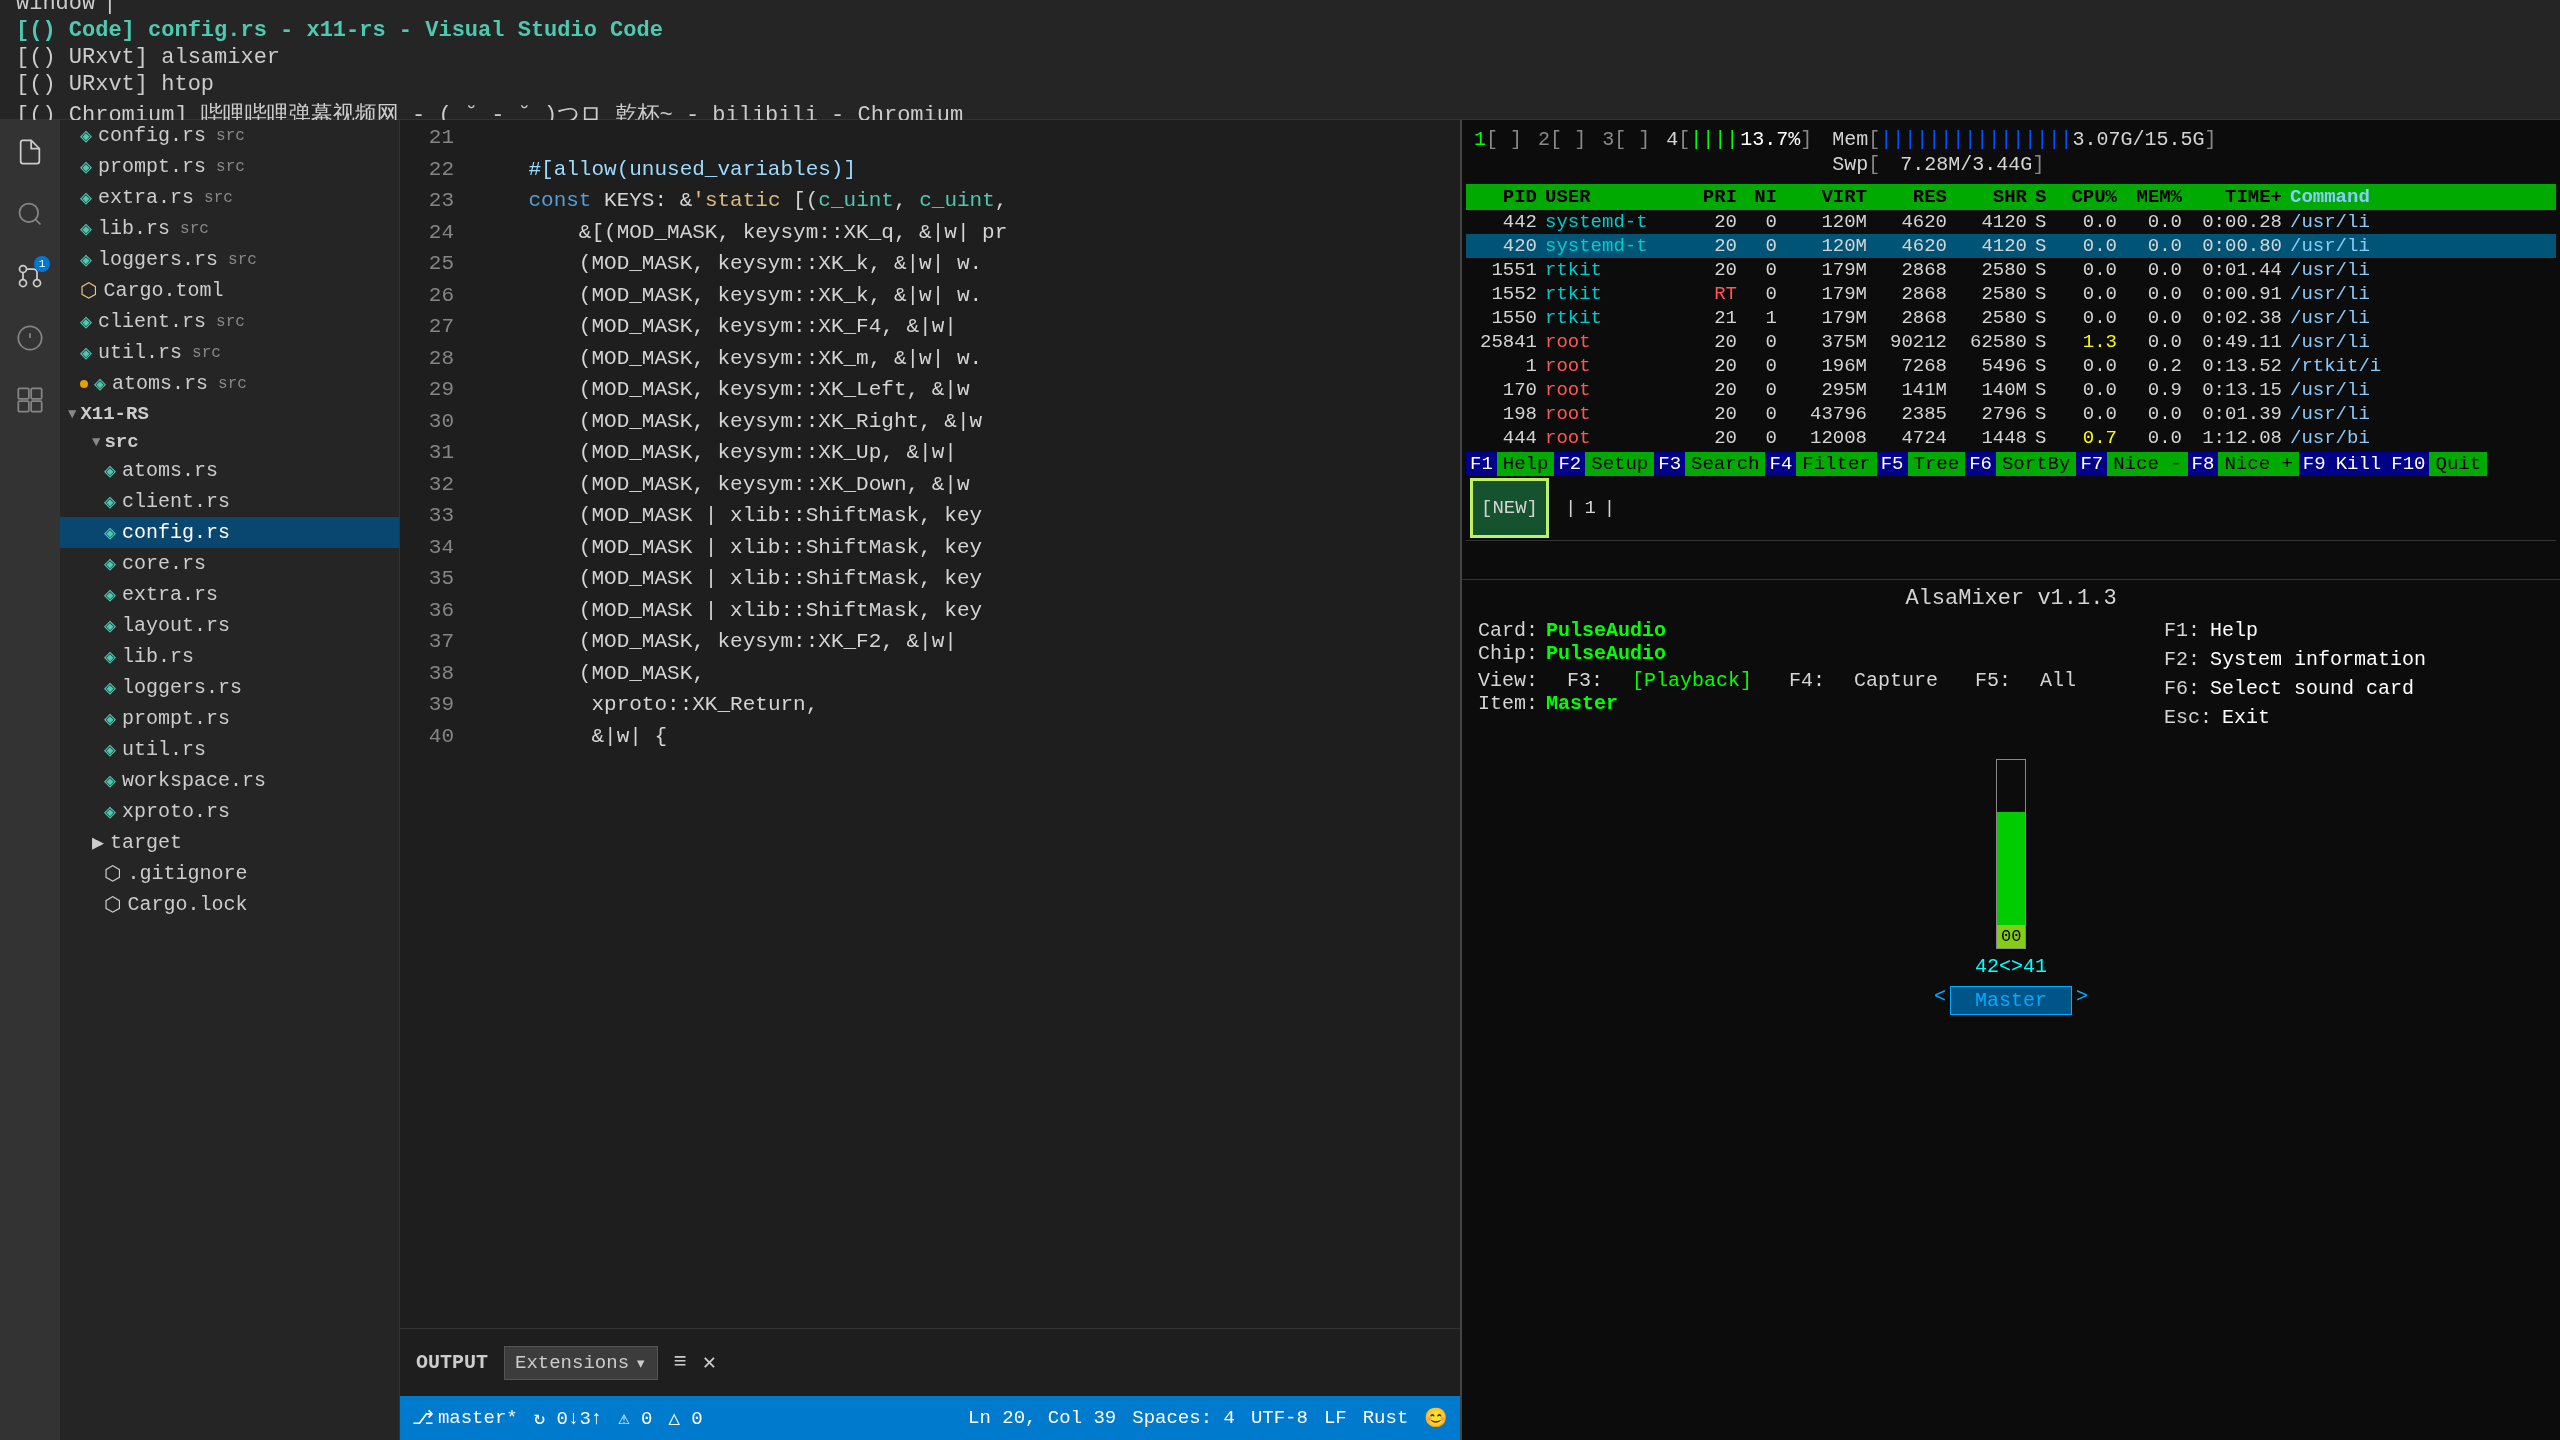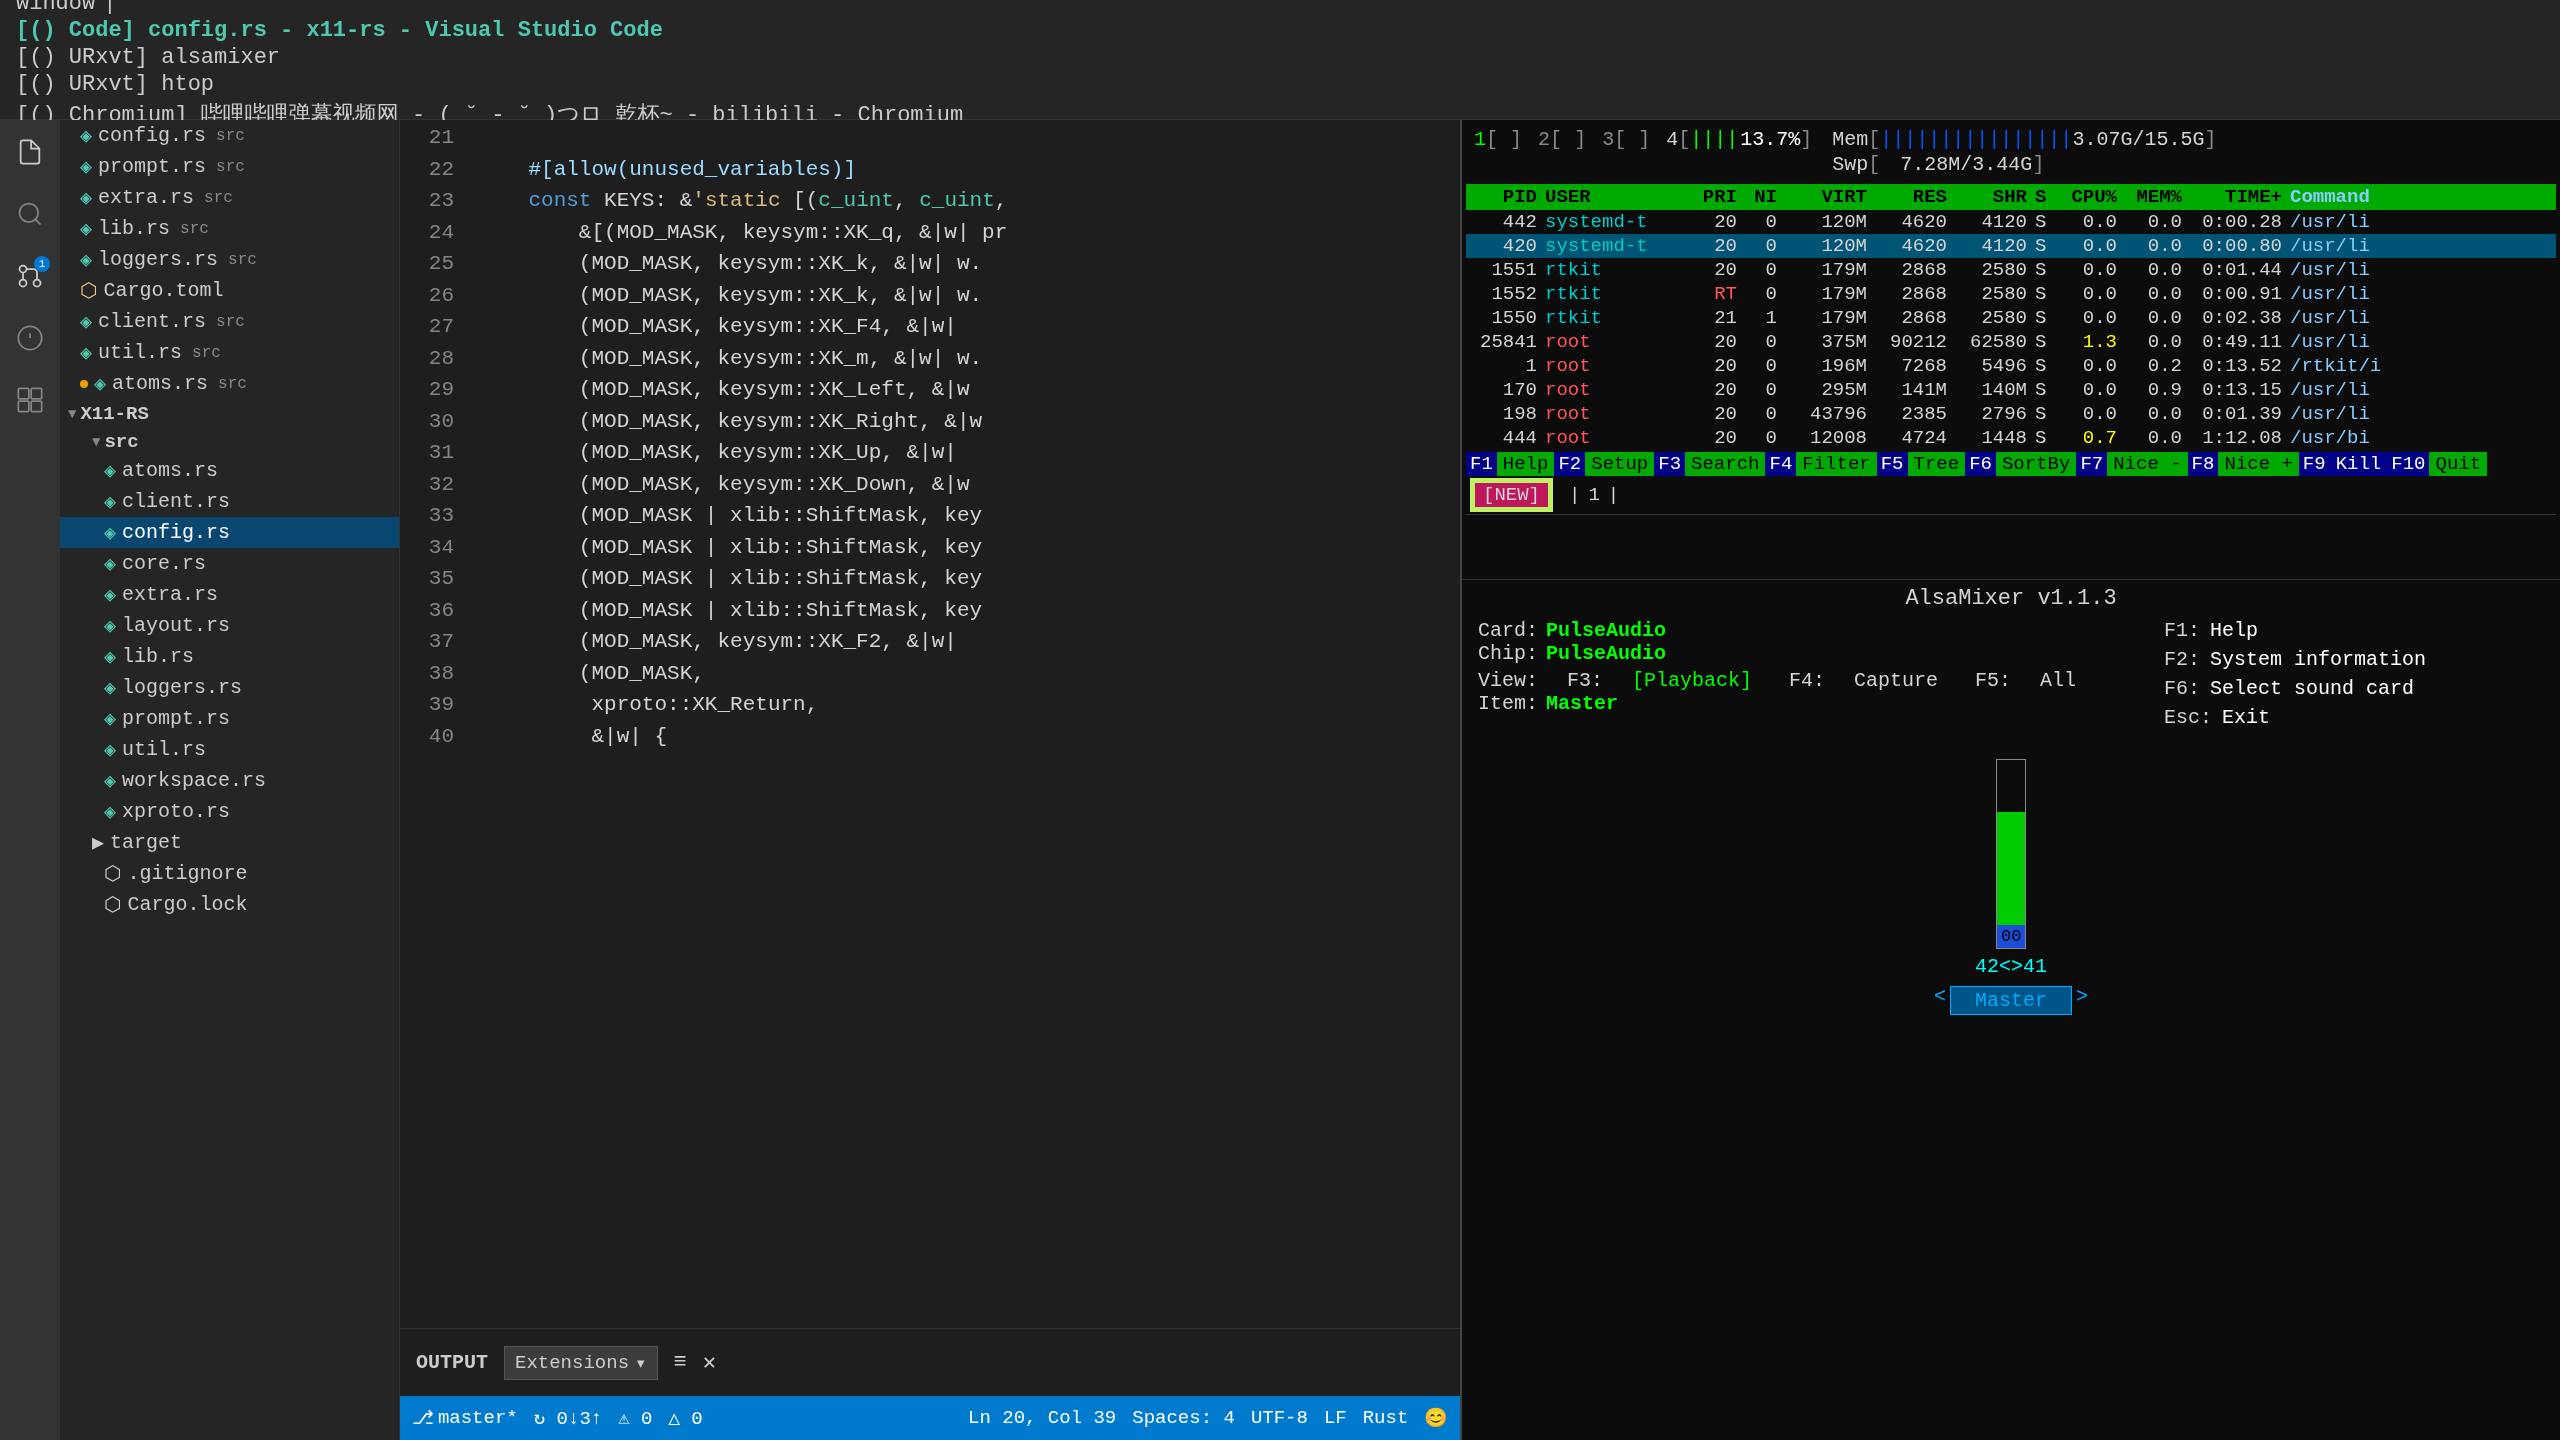--- a/index.html
+++ b/index.html
@@ -258,24 +258,24 @@
     .htop-new-bar {
       display: flex;
       align-items: center;
       background: #0c0c0c;
       color: #d4d4d4;
       font-size: 19px;
       padding: 2px 4px;
       border-bottom: 1px solid #333;
     }
     .htop-new-tab {
-      background: #be185d;
-      border: 5px solid #bef264;
+      background: #14532d;
+      border: 3px solid #bef264;
       color: #d4d4d4;
-      padding: 1px 8px;
+      padding: 16px 8px;
       margin-right: 8px;
     }
 
     
     #alsamixer-panel {
       flex: 1;
       background: #0c0c0c;
       font-size: 20px;
       padding: 6px 16px;
       position: relative;
@@ -314,21 +314,21 @@
       display: flex;
       flex-direction: column;
       justify-content: flex-end;
     }
     .alsa-fader-fill {
       background: #00cc00;
       width: 100%;
       height: 60%;
     }
     .alsa-fader-knob {
-      background: #1d4ed8;
+      background: #84cc16;
       color: #000;
       text-align: center;
       font-size: 17px;
       padding: 2px 4px;
       width: 100%;
     }
     .alsa-volume-label {
       color: #00ffff;
       font-size: 20px;
       margin-top: 6px;

